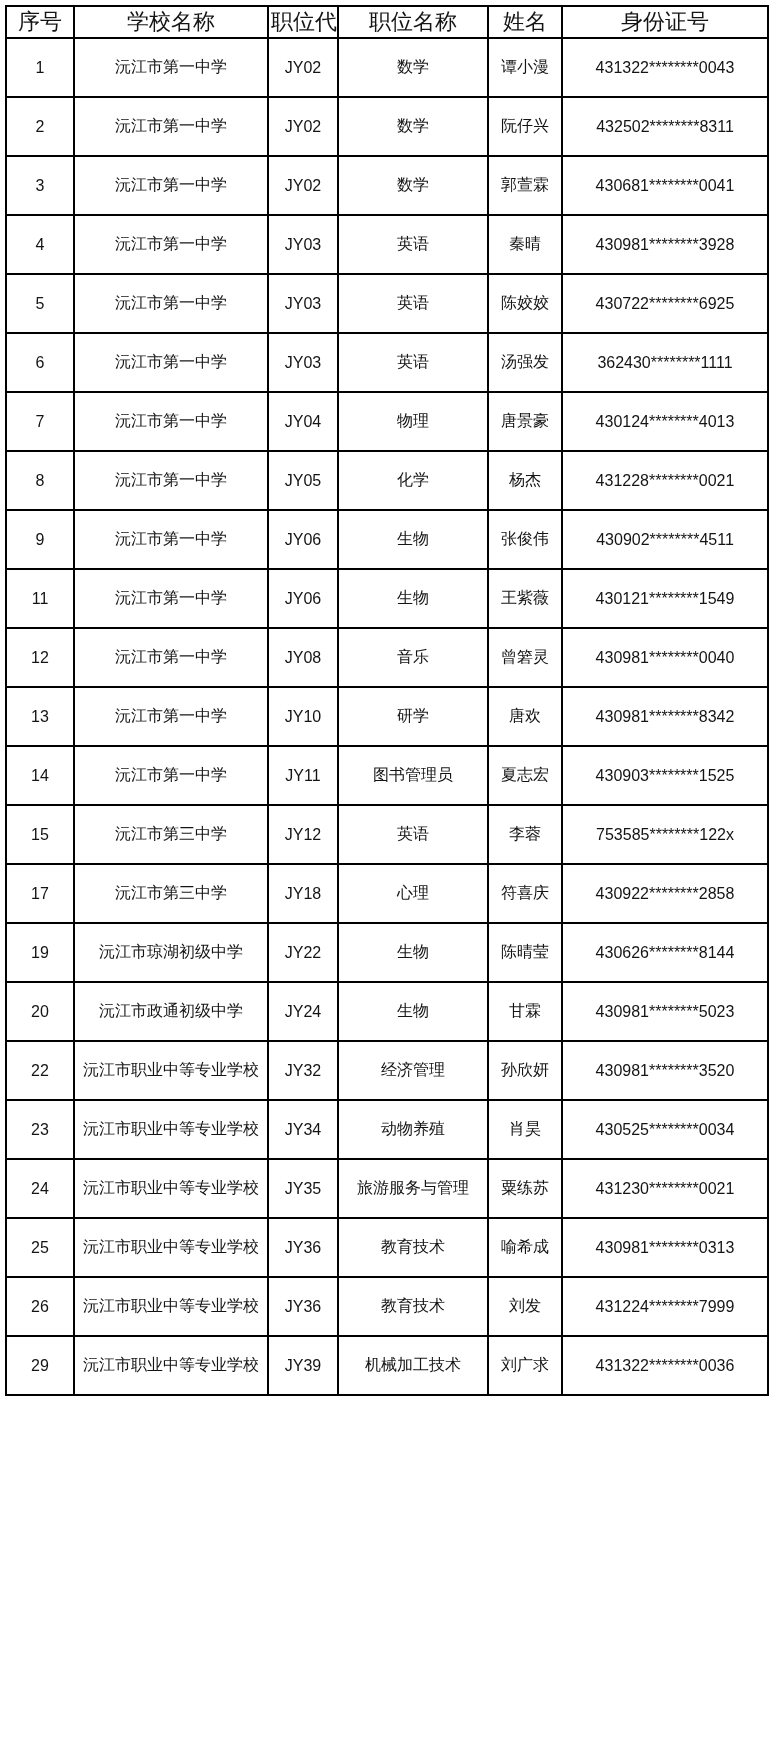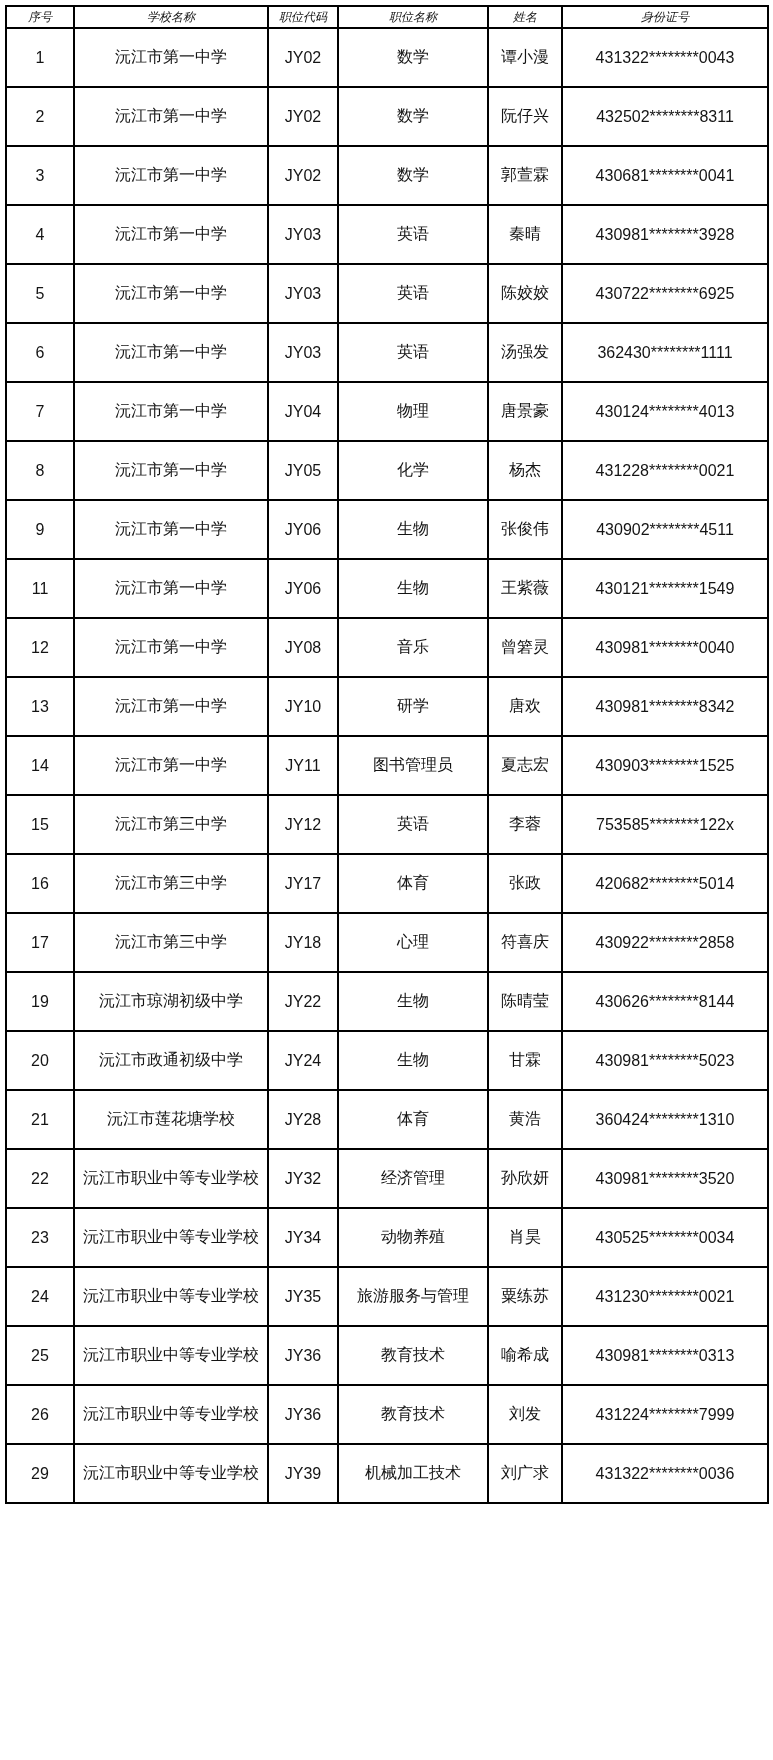--- a/index.html
+++ b/index.html
@@ -25,23 +25,22 @@
     border: 2px solid #000000;
     text-align: center;
     vertical-align: middle;
     color: #141414;
     padding: 0 2px;
     overflow: hidden;
     white-space: nowrap;
   }
   table.roster th {
     height: 20px;
-    font-size: 12px;
+    font-size: 22px;
     font-weight: normal;
-    font-style: italic;
   }
   table.roster td {
     height: 57px;
     font-size: 16px;
     font-weight: normal;
   }
   col.c-index  { width: 68px; }
   col.c-school { width: 194px; }
   col.c-code   { width: 70px; }
   col.c-title  { width: 150px; }
@@ -178,28 +177,20 @@
         </tr>
         <tr>
           <td>15</td>
           <td>沅江市第三中学</td>
           <td>JY12</td>
           <td>英语</td>
           <td>李蓉</td>
           <td>753585********122x</td>
         </tr>
         <tr>
-          <td>16</td>
-          <td>沅江市第三中学</td>
-          <td>JY17</td>
-          <td>体育</td>
-          <td>张政</td>
-          <td>420682********5014</td>
-        </tr>
-        <tr>
           <td>17</td>
           <td>沅江市第三中学</td>
           <td>JY18</td>
           <td>心理</td>
           <td>符喜庆</td>
           <td>430922********2858</td>
         </tr>
         <tr>
           <td>19</td>
           <td>沅江市琼湖初级中学</td>
@@ -210,28 +201,20 @@
         </tr>
         <tr>
           <td>20</td>
           <td>沅江市政通初级中学</td>
           <td>JY24</td>
           <td>生物</td>
           <td>甘霖</td>
           <td>430981********5023</td>
         </tr>
         <tr>
-          <td>21</td>
-          <td>沅江市莲花塘学校</td>
-          <td>JY28</td>
-          <td>体育</td>
-          <td>黄浩</td>
-          <td>360424********1310</td>
-        </tr>
-        <tr>
           <td>22</td>
           <td>沅江市职业中等专业学校</td>
           <td>JY32</td>
           <td>经济管理</td>
           <td>孙欣妍</td>
           <td>430981********3520</td>
         </tr>
         <tr>
           <td>23</td>
           <td>沅江市职业中等专业学校</td>

